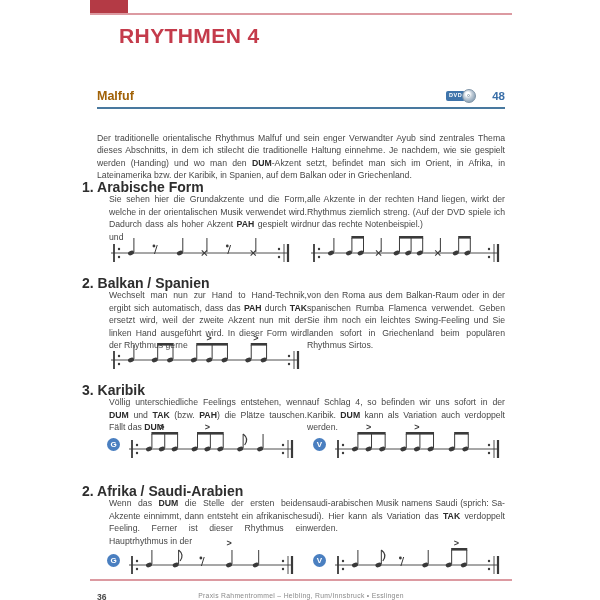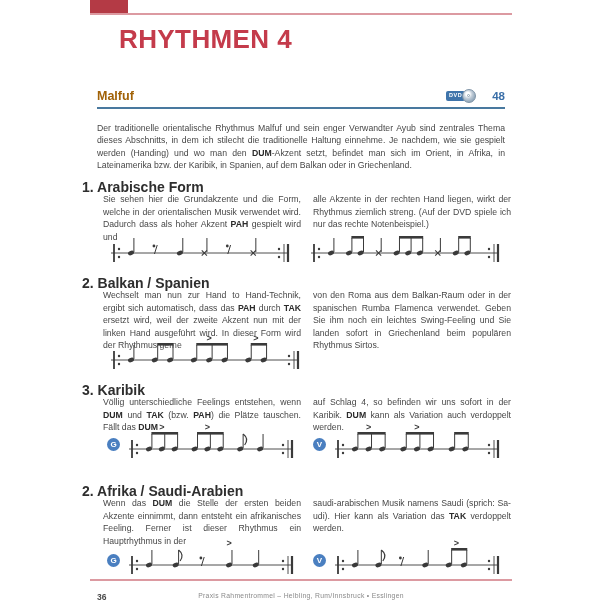--- a/index.html
+++ b/index.html
@@ -1,38 +1,38 @@
 <!DOCTYPE html>
 <html><head>
 <meta charset="utf-8">
 <style>
   html,body{margin:0;padding:0;background:#f3f2f0;}
   .page{position:relative;width:600px;height:600px;background:#ffffff;
         font-family:"Liberation Sans",sans-serif;overflow:hidden;color:#3a3a3a;}
   .corner{position:absolute;left:90px;top:0;width:38px;height:13px;background:#b43a45;}
   .toprule{position:absolute;left:90px;right:88px;top:13px;height:2px;background:#dc9aa1;}
-  .h1,.h2{position:absolute;left:119px;font-size:26px;font-weight:bold;color:#c43b4b;letter-spacing:.4px;}
+  .h1,.h2{position:absolute;left:119px;font-size:21px;font-weight:bold;color:#c43b4b;letter-spacing:.4px;}
   .h1{top:24px;} .h2{top:51px;}
   .malhead{position:absolute;left:97px;top:89px;width:408px;display:flex;justify-content:space-between;align-items:center;}
   .mal-label{font-size:12.5px;font-weight:bold;color:#a16207;}
   .dvdgrp{display:flex;align-items:center;}
   .dvdchip{background:#3f74ab;color:#fff;font-size:5.5px;font-weight:bold;border-radius:2px;
            padding:2px 3px;letter-spacing:.5px;line-height:1;}
   .disc{width:12px;height:12px;border-radius:50%;margin-left:-3px;
         background:radial-gradient(circle at 40% 35%,#ffffff 0 18%,#c3ced9 40%,#8fa5b8 75%,#6b8196 100%);
         border:.5px solid #7e93a6;position:relative;}
   .disc::after{content:"";position:absolute;left:4px;top:4px;width:3px;height:3px;border-radius:50%;
         background:#fff;border:.5px solid #90a3b3;box-sizing:border-box;}
   .track{color:#3a6fa8;font-weight:bold;font-size:11.5px;margin-left:16px;text-align:right;}
   .bluerule{position:absolute;left:97px;top:107px;width:408px;height:1.5px;background:#49799f;}
   .body-text{font-size:8.7px;line-height:12.5px;text-align:justify;color:#474747;}
   .body-text b{color:#2b2b2b;}
-  .intro{position:absolute;left:97px;top:113px;width:408px;}
+  .intro{position:absolute;left:97px;top:123px;width:408px;}
   .sec-title{position:absolute;left:82px;font-size:14px;font-weight:bold;color:#2e2e2e;}
-  .cols{position:absolute;left:103px;width:408px;display:flex;gap:12px;}
+  .cols{position:absolute;left:109px;width:408px;display:flex;}
   .cols p{margin:0;width:198px;}
   .staves{position:absolute;left:97px;width:408px;display:flex;align-items:center;padding-left:10px;box-sizing:border-box;}
   .staves.spread{justify-content:space-between;padding-right:2px;}
   .stave-unit{display:flex;align-items:center;gap:5px;}
   .badge{width:13px;height:13px;border-radius:50%;background:#4a7fc0;color:#fff;font-size:8px;
          font-weight:bold;line-height:13px;text-align:center;flex:0 0 13px;}
   svg{display:block;}
   .footrule{position:absolute;left:90px;right:88px;top:579px;height:1.5px;background:#dc9aa1;}
   .footer{position:absolute;left:97px;top:584px;width:408px;margin-top:8px;}
   .pagenum{position:absolute;left:0;top:0;font-size:8.5px;font-weight:bold;color:#4a4a4a;}

